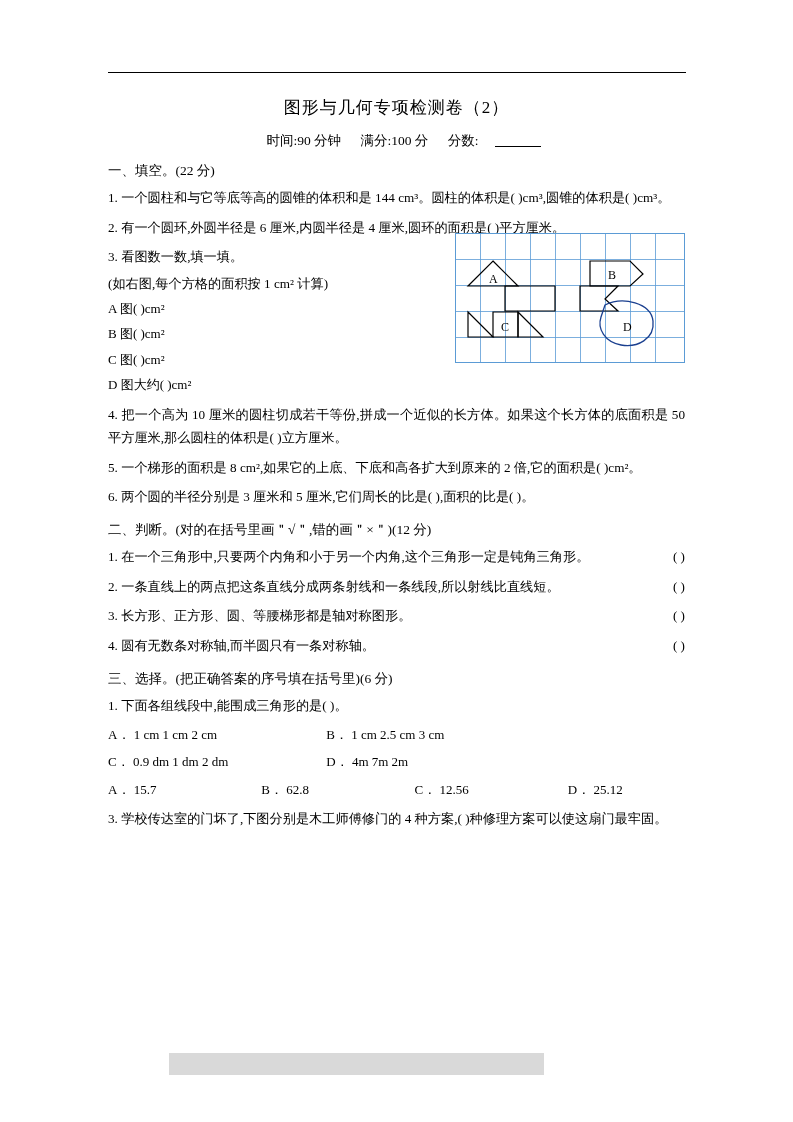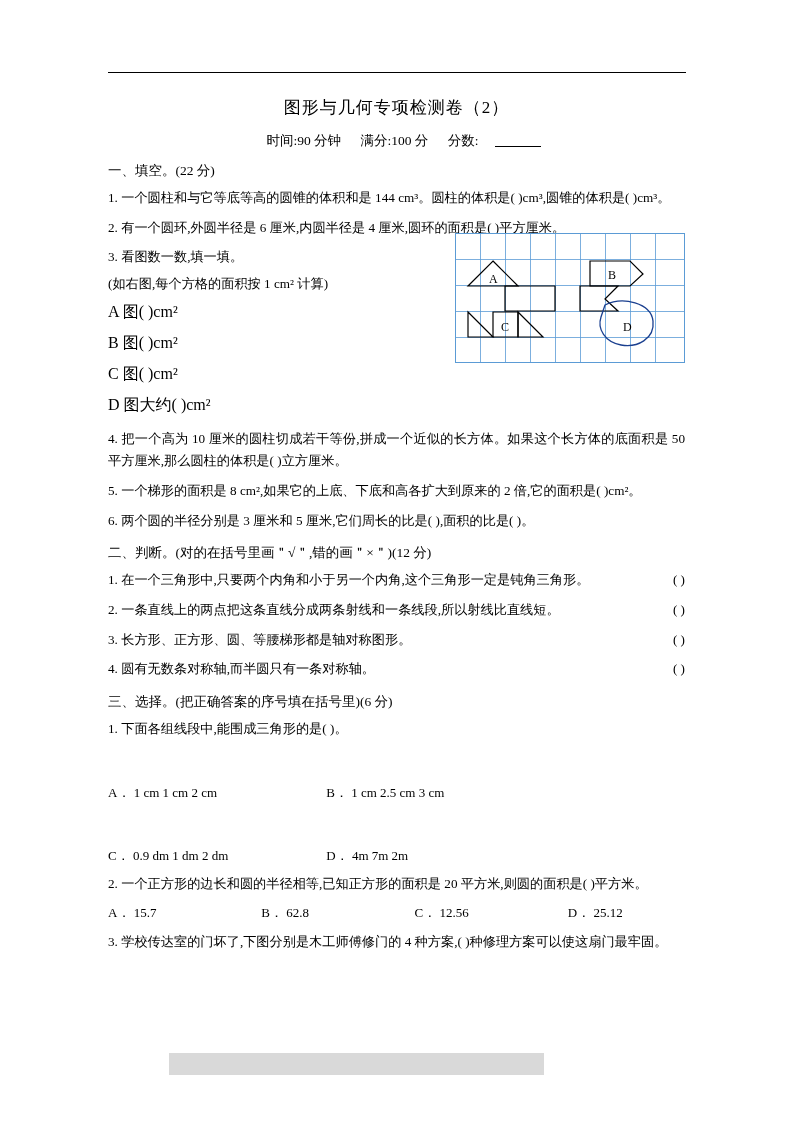--- a/index.html
+++ b/index.html
@@ -66,39 +66,39 @@
   .q.tight { margin-top: 4px; }
   .fig-wrap {
     position: relative;
   }
   .grid-fig {
     position: absolute;
     right: 0;
     top: -6px;
   }
   .sub-a {
-    font-size: 16px;
+    font-size: 13px;
     line-height: 1.95;
     margin: 0;
   }
   .clearfix::after { content: ""; display: block; clear: both; }
   .left-col {
     width: 330px;
   }
   .rb { float: right; }
   .choice-row {
     font-size: 13px;
     margin-top: 7px;
     line-height: 1.6;
   }
   .choice-row .c {
     display: inline-block;
   }
   .c1 { width: 215px; }
-  .c2 { width: 215px; margin-top: 35px; }
+  .c2 { width: 215px; }
   .footer-bar {
     position: absolute;
     left: 169px;
     top: 1053px;
     width: 375px;
     height: 22px;
     background: #d9d9d9;
   }
 </style>
 </head>
@@ -201,21 +201,20 @@
   <div class="q">1. 下面各组线段中,能围成三角形的是(      )。</div>
   <div class="choice-row">
     <span class="c c1">A． 1 cm        1 cm        2 cm</span>
     <span class="c c2">B． 1 cm        2.5 cm        3 cm</span>
   </div>
   <div class="choice-row">
     <span class="c c1">C． 0.9 dm   1 dm        2 dm</span>
     <span class="c c2">D． 4m        7m                2m</span>
   </div>
 
-  <div class="q">2. 一个正方形的边长和圆的半径相等,已知正方形的面积是 20 平方米,则圆的面积是(      )平方米。</div>
   <div class="choice-row">
     <span class="c" style="width:150px">A． 15.7</span>
     <span class="c" style="width:150px">B． 62.8</span>
     <span class="c" style="width:150px">C． 12.56</span>
     <span class="c">D． 25.12</span>
   </div>
 
   <div class="q">3. 学校传达室的门坏了,下图分别是木工师傅修门的 4 种方案,(      )种修理方案可以使这扇门最牢固。</div>
 
   <div class="footer-bar"></div>

